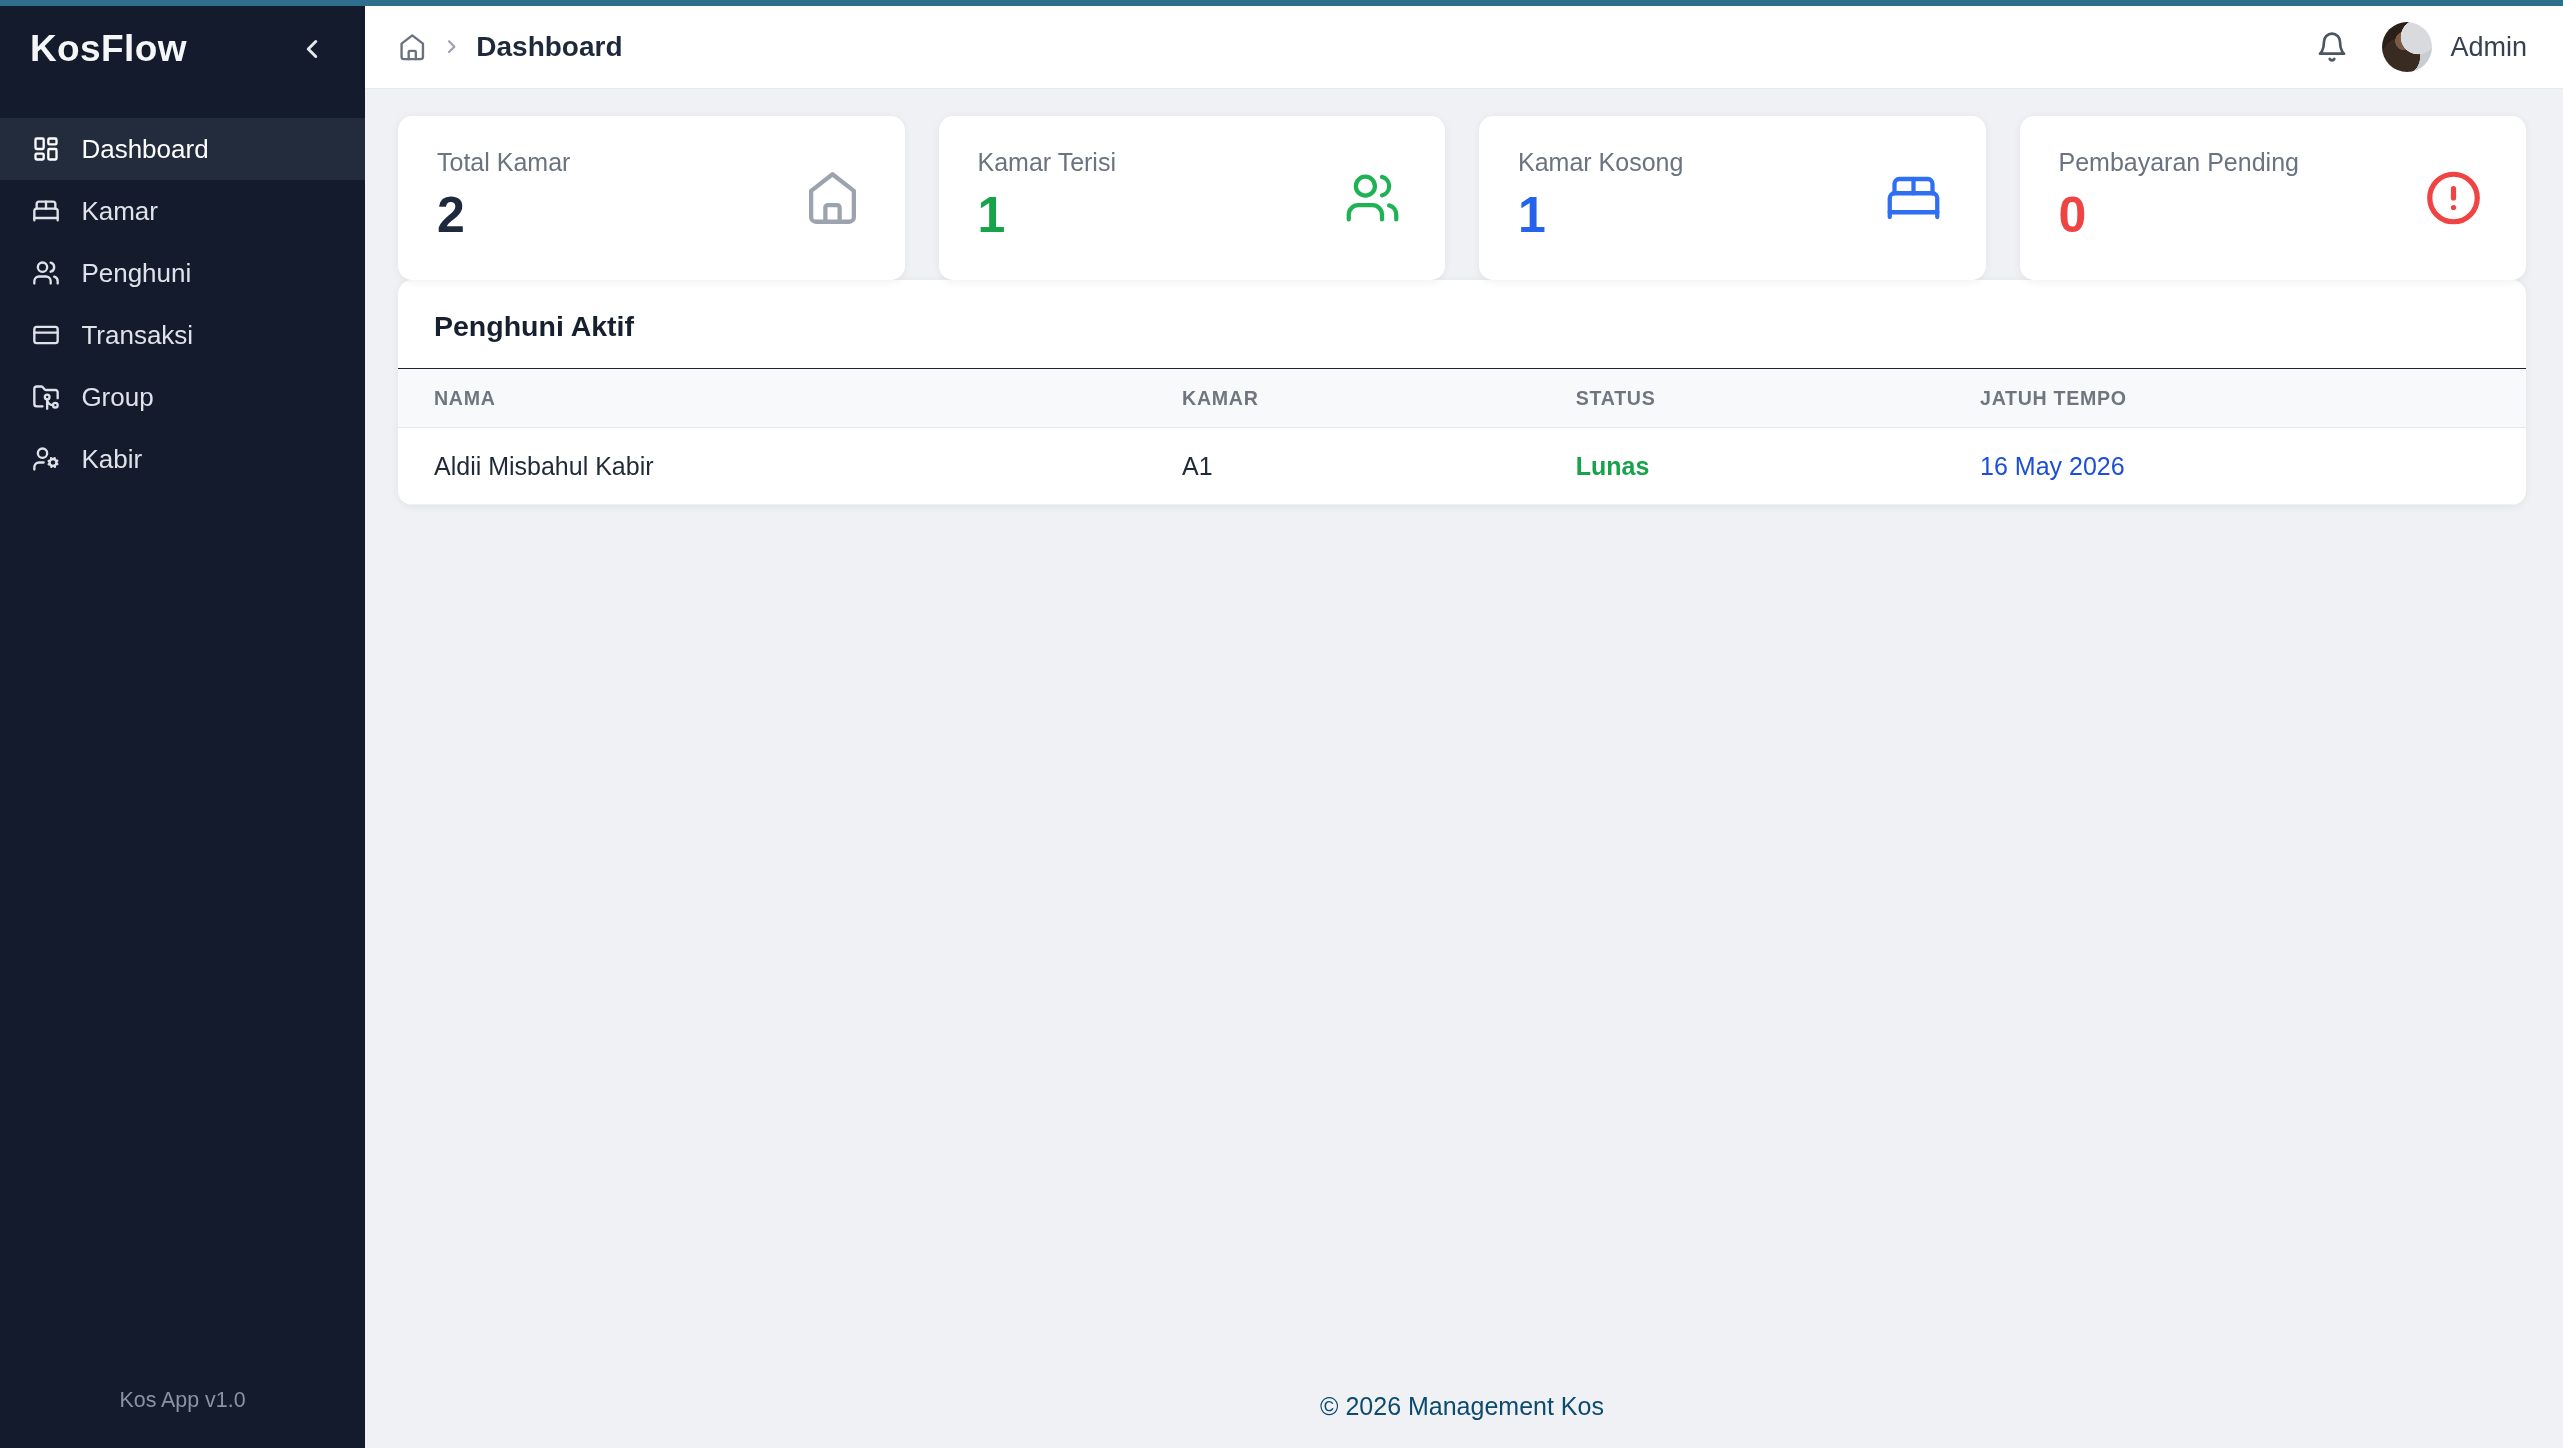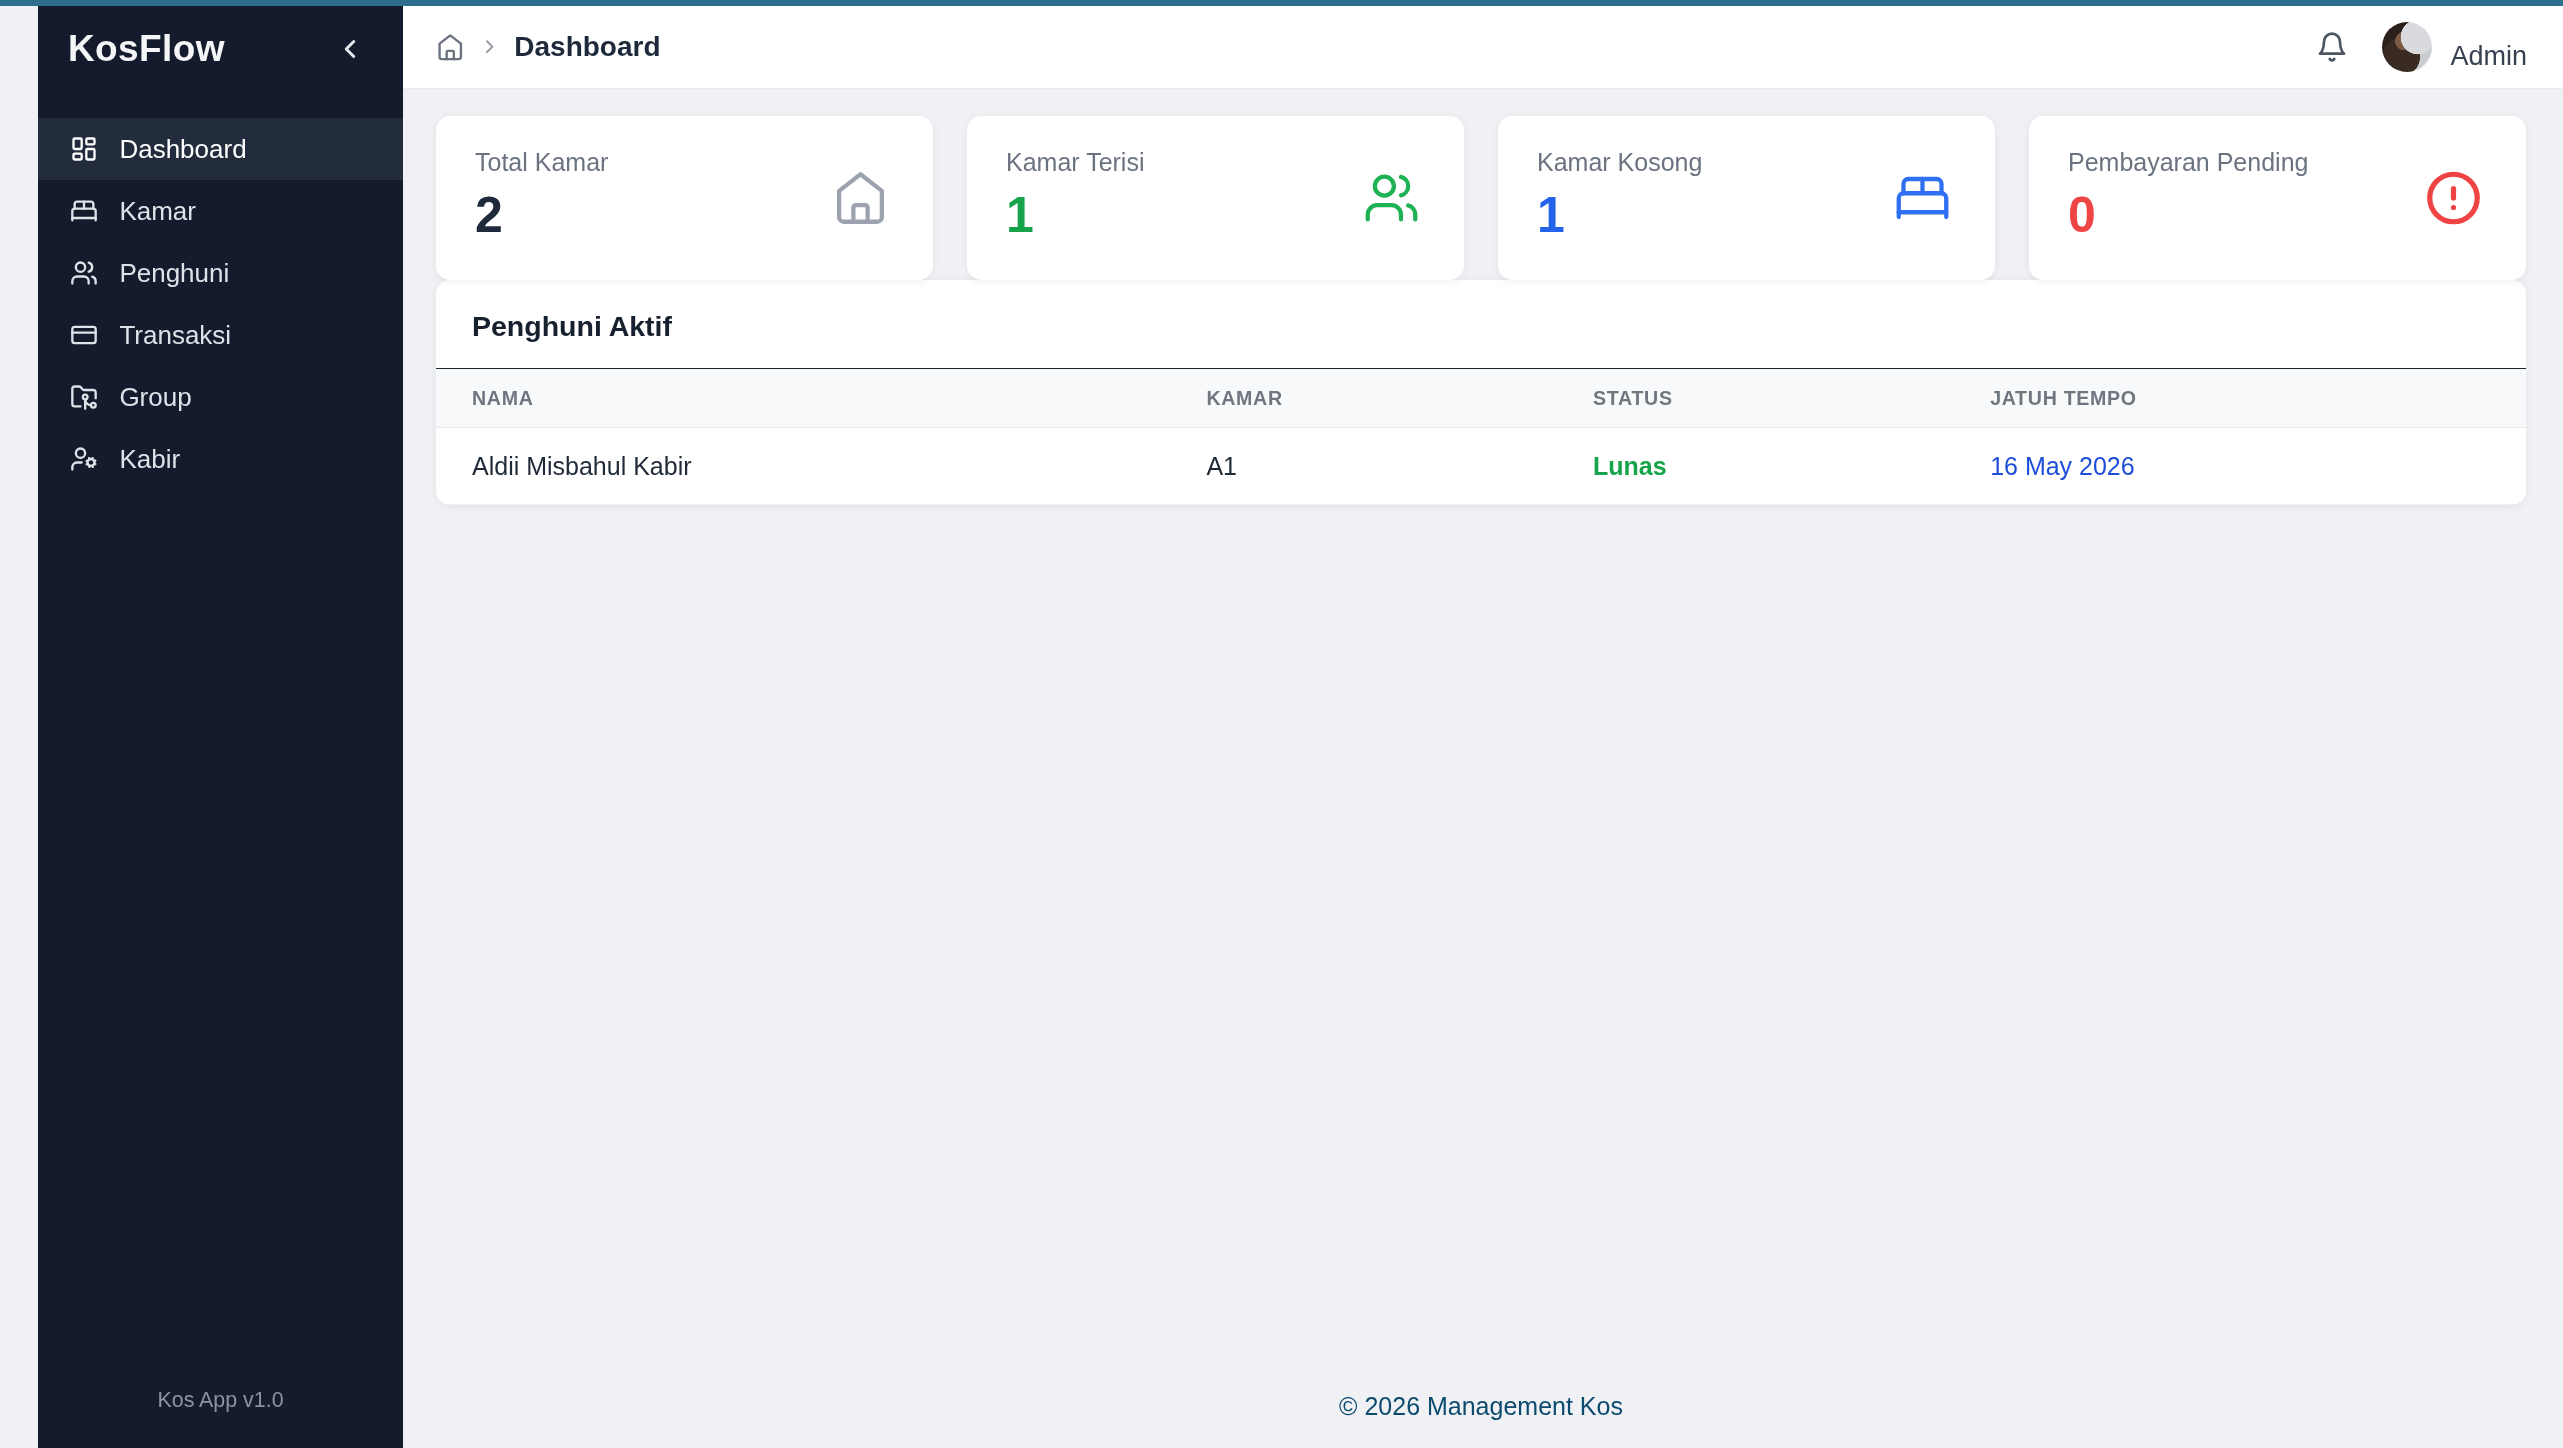--- a/index.html
+++ b/index.html
@@ -5,21 +5,21 @@
   * { margin:0; padding:0; box-sizing:border-box; }
   html,body { width:2563px; height:1449px; }
   body {
     font-family:"Liberation Sans","DejaVu Sans",sans-serif;
     background:#f0f1f4; overflow:hidden;
     display:flex; flex-direction:column;
   }
   
   .top-accent { height:6.2px; width:100%; background:#2e6f8e; flex:0 0 auto; }
 
-  .shell { flex:1; display:flex; min-height:0;padding-left:38px; }
+  .shell { flex:1; display:flex; min-height:0; }
 
   
   .sidebar {
     width:365px; flex:0 0 365px; background:#141b2c; color:#e4e7ec;
     display:flex; flex-direction:column;
   }
   .sidebar-header {
     height:85px; display:flex; align-items:center; justify-content:space-between;
     padding:0 34px 0 30px;
   }
@@ -46,21 +46,21 @@
     height:83px; background:#ffffff; border-bottom:1.8px solid #e7e9ec;
     display:flex; align-items:center; justify-content:space-between;
     padding:0 36px 0 33px; flex:0 0 auto;
   }
   .breadcrumb { display:flex; align-items:center; gap:14.2px; }
   .crumb-home { color:#6b7280; display:flex; align-items:center; cursor:pointer; }
   .crumb-sep { color:#9aa1ac; display:flex; align-items:center; }
   .crumb-current { font-size:28px; font-weight:600; color:#1e293b; }
   .topbar-right { display:flex; align-items:center; gap:34px; }
   .bell-btn { background:none; border:none; color:#4b5563; cursor:pointer; display:flex; }
-  .user-chip { display:flex; align-items:flex-end; gap:18px; cursor:pointer; }
+  .user-chip { display:flex; align-items:center; gap:18px; cursor:pointer; }
   .avatar {
     width:50px; height:50px; border-radius:50%;
     background:
       radial-gradient(circle at 72% 30%, #d8dadd 0 34%, transparent 35%),
       radial-gradient(circle at 45% 38%, #7b5a44 0 22%, transparent 23%),
       radial-gradient(circle at 38% 70%, #3a2b22 0 40%, transparent 41%),
       linear-gradient(100deg, #2a2019 45%, #c9ccd1 46%);
     overflow:hidden;
   }
   .user-name { font-size:27px; color:#374151; font-weight:500; }

